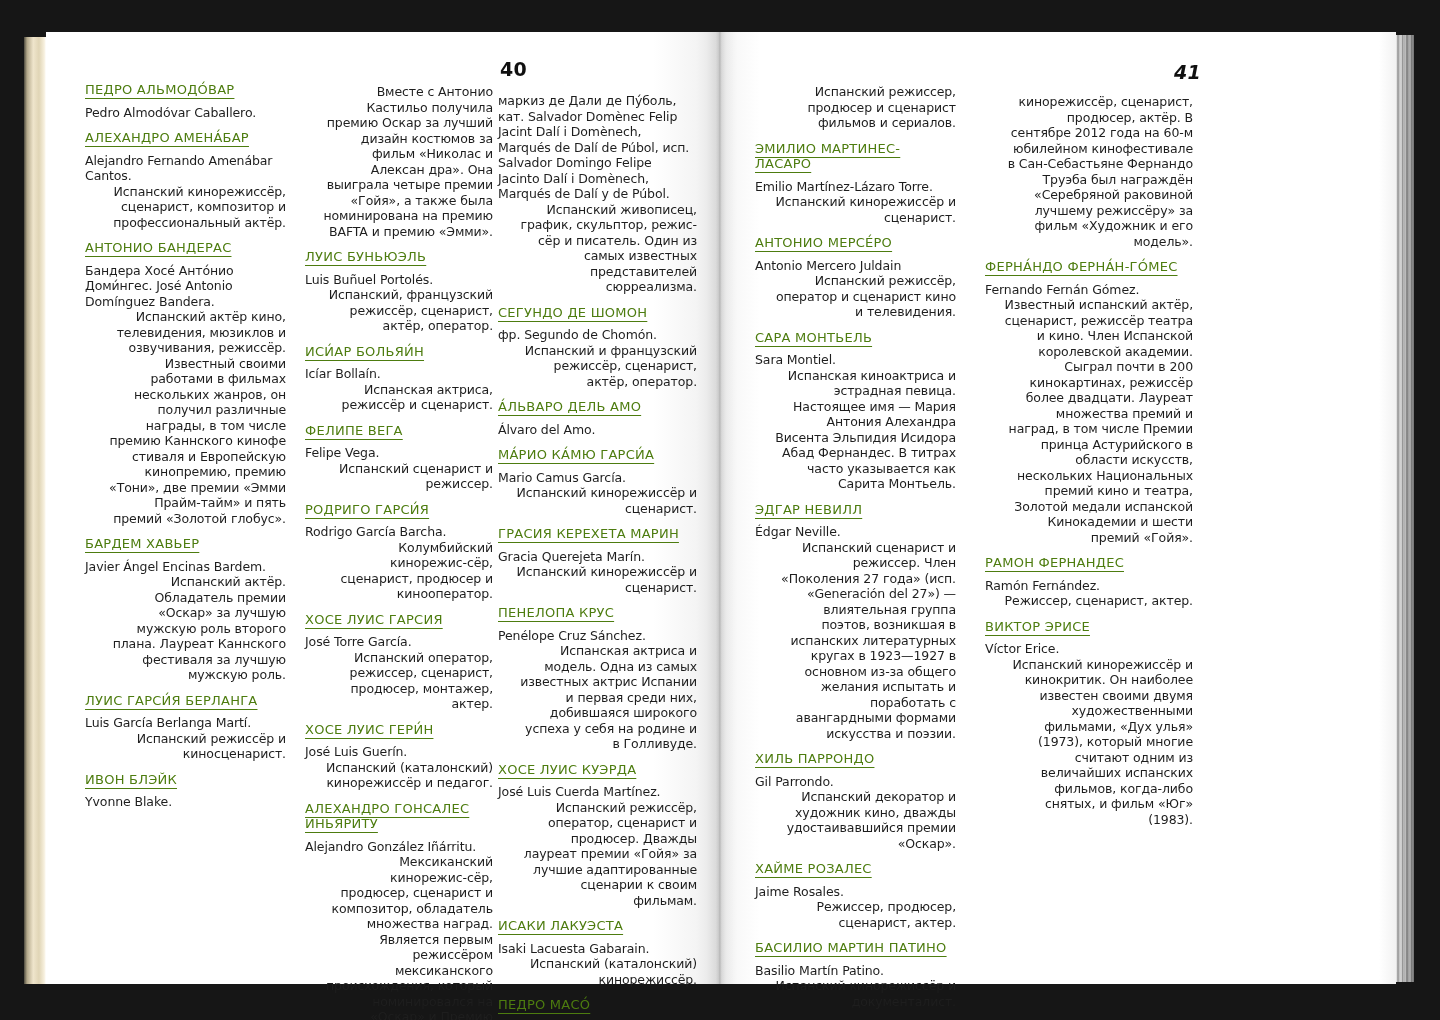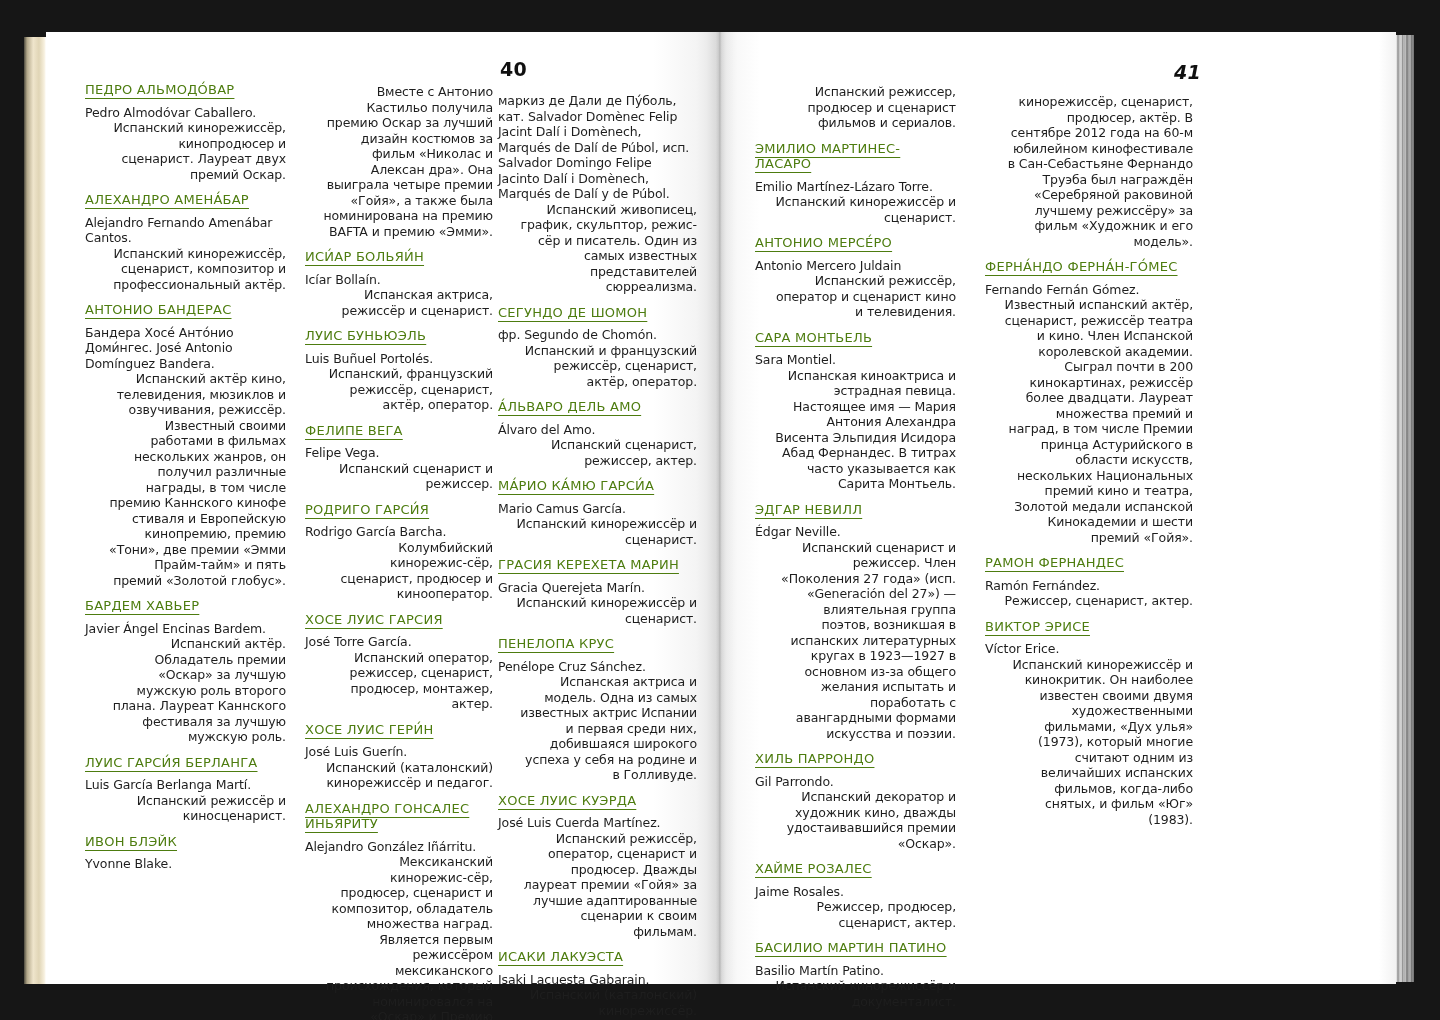--- a/index.html
+++ b/index.html
@@ -69,21 +69,20 @@
 <div class="deckle-right"></div>
 <div class="spine-shade"></div>
 
 <div class="pagenum" id="pagenum-left">40</div>
 <div class="pagenum" id="pagenum-right">41</div>
 
 <div class="col" id="col-0">
     <div class="entry">
       <div class="heading">ПЕДРО АЛЬМОДО́ВАР</div>
       <div class="name">Pedro Almodóvar Caballero.</div>
-      <div class="desc">Испанский кинорежиссёр, кинопродюсер и сценарист. Лауреат двух премий Оскар.</div>
     </div>
     <div class="entry">
       <div class="heading">АЛЕХАНДРО АМЕНА́БАР</div>
       <div class="name">Alejandro Fernando Amenábar Cantos.</div>
       <div class="desc">Испанский кинорежиссёр, сценарист, композитор и профессиональный актёр.</div>
     </div>
     <div class="entry">
       <div class="heading">АНТОНИО БАНДЕРАС</div>
       <div class="name">Бандера Хосе́ Анто́нио Доми́нгес. José Antonio Domínguez Bandera.</div>
       <div class="desc">Испанский актёр кино, телевидения, мюзиклов и озвучивания, режиссёр. Известный своими работами в фильмах нескольких жанров, он получил различные награды, в том числе премию Каннского кинофе стиваля и Европейскую кинопремию, премию «Тони», две премии «Эмми Прайм-тайм» и пять премий «Золотой глобус».</div>
@@ -101,30 +100,30 @@
     <div class="entry">
       <div class="heading">ИВОН БЛЭЙК</div>
       <div class="name">Yvonne Blake.</div>
     </div>
   </div>
 <div class="col" id="col-1">
     <div class="entry">
       <div class="desc">Вместе с Антонио Кастильо получила премию Оскар за лучший дизайн костюмов за фильм «Николас и Алексан дра». Она выиграла четыре премии «Гойя», а также была номинирована на премию BAFTA и премию «Эмми».</div>
     </div>
     <div class="entry">
+      <div class="heading">ЛУИС БУНЬЮЭЛЬ</div>
+      <div class="name">Luis Buñuel Portolés.</div>
+      <div class="desc">Испанский, французский режиссёр, сценарист, актёр, оператор.</div>
+    </div>
+    <div class="entry">
       <div class="heading">ИСИ́АР БОЛЬЯИ́Н</div>
       <div class="name">Icíar Bollaín.</div>
       <div class="desc">Испанская актриса, режиссёр и сценарист.</div>
     </div>
     <div class="entry">
-      <div class="heading">ЛУИС БУНЬЮЭЛЬ</div>
-      <div class="name">Luis Buñuel Portolés.</div>
-      <div class="desc">Испанский, французский режиссёр, сценарист, актёр, оператор.</div>
-    </div>
-    <div class="entry">
       <div class="heading">ФЕЛИПЕ ВЕГА</div>
       <div class="name">Felipe Vega.</div>
       <div class="desc">Испанский сценарист и режиссер.</div>
     </div>
     <div class="entry">
       <div class="heading">РОДРИГО ГАРСИ́Я</div>
       <div class="name">Rodrigo García Barcha.</div>
       <div class="desc">Колумбийский кинорежис-сёр, сценарист, продюсер и кинооператор.</div>
     </div>
     <div class="entry">
@@ -149,21 +148,20 @@
       <div class="desc">Испанский живописец, график, скульптор, режис-сёр и писатель. Один из самых известных представителей сюрреализма.</div>
     </div>
     <div class="entry">
       <div class="heading">СЕГУНДО ДЕ ШОМОН</div>
       <div class="name">фр. Segundo de Chomón.</div>
       <div class="desc">Испанский и французский режиссёр, сценарист, актёр, оператор.</div>
     </div>
     <div class="entry">
       <div class="heading">А́ЛЬВАРО ДЕЛЬ АМО</div>
       <div class="name">Álvaro del Amo.</div>
-      <div class="desc">Испанский сценарист, режиссер, актер.</div>
     </div>
     <div class="entry">
       <div class="heading">МА́РИО КА́МЮ ГАРСИ́А</div>
       <div class="name">Mario Camus García.</div>
       <div class="desc">Испанский кинорежиссёр и сценарист.</div>
     </div>
     <div class="entry">
       <div class="heading">ГРАСИЯ КЕРЕХЕТА МАРИН</div>
       <div class="name">Gracia Querejeta Marín.</div>
       <div class="desc">Испанский кинорежиссёр и сценарист.</div>

